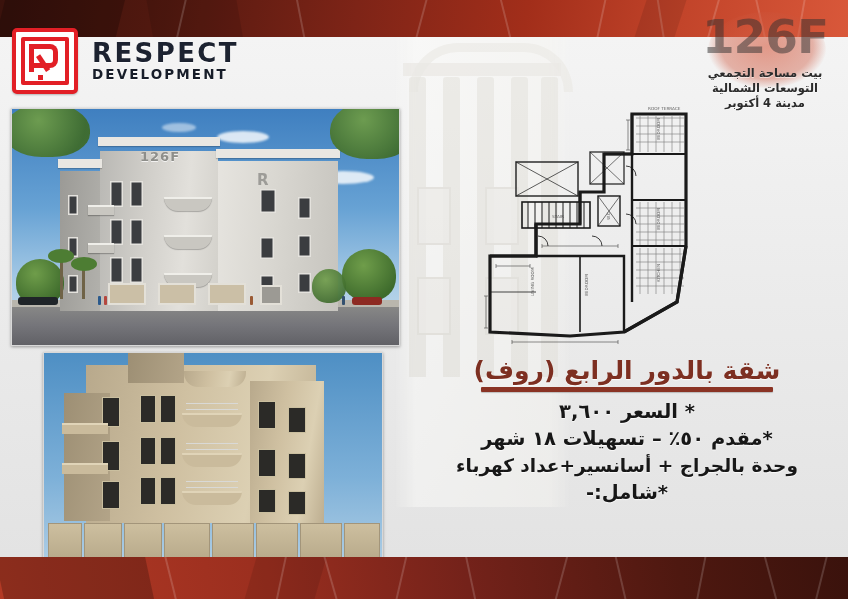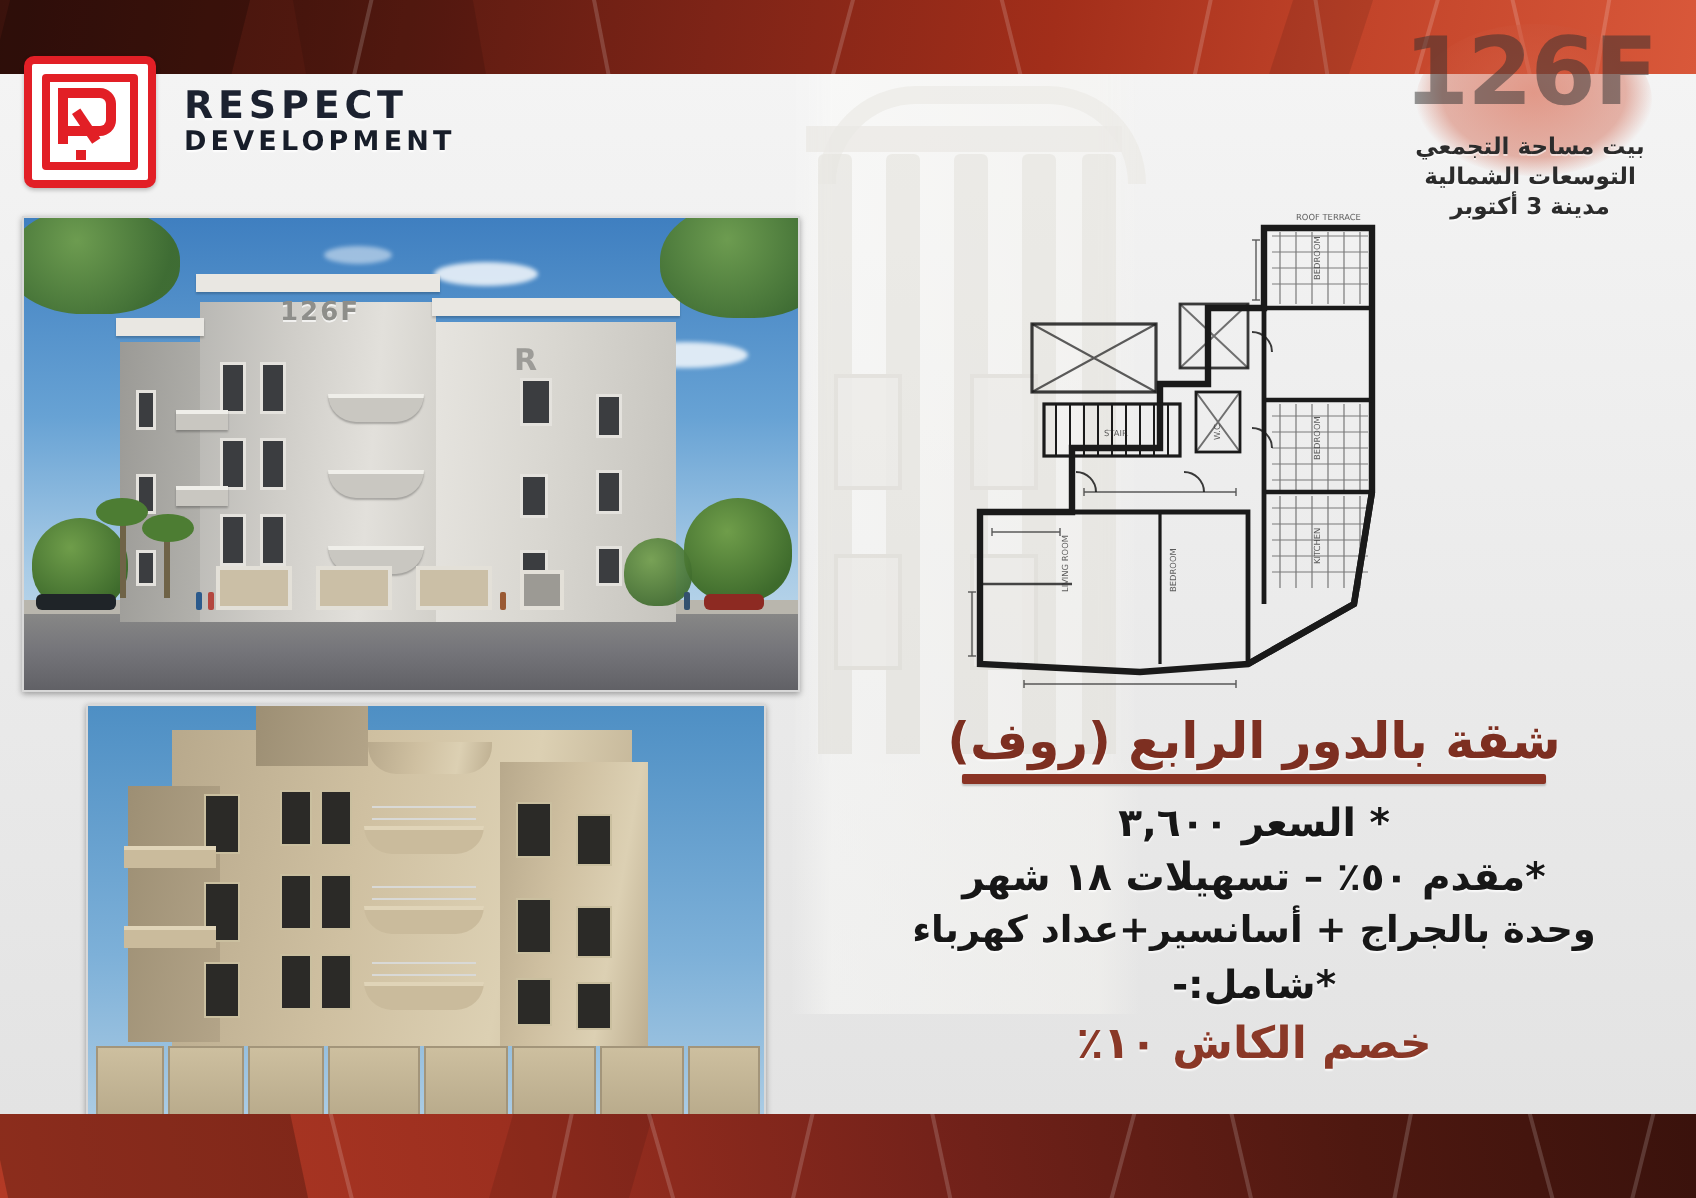--- a/index.html
+++ b/index.html
@@ -38,21 +38,21 @@
   .logo-mark{position:relative;width:58px;height:58px;border:4px solid #e21f26;border-radius:5px;background:#fff;
     box-shadow:0 1px 2px rgba(0,0,0,.25);}
   .logo-mark .inner{position:absolute;left:5px;top:5px;right:5px;bottom:5px;border:4px solid #e21f26;border-radius:2px;}
   .logo-mark .leg-l{position:absolute;left:13px;top:12px;width:5px;height:28px;background:#e21f26;}
   .logo-mark .bowl{position:absolute;left:13px;top:12px;width:24px;height:14px;border:5px solid #e21f26;
     border-radius:0 8px 8px 0;border-left:none;}
   .logo-mark .diag{position:absolute;left:20px;top:25px;width:5px;height:18px;background:#e21f26;
     transform:rotate(-34deg);transform-origin:top left;}
   .logo-mark .dot{position:absolute;left:22px;bottom:10px;width:5px;height:5px;background:#e21f26;}
   .logo-text{line-height:1;}
-  .logo-text .t1{font-size:19px;font-weight:700;letter-spacing:2.4px;color:#1c2230;
+  .logo-text .t1{font-size:26px;font-weight:700;letter-spacing:2.4px;color:#1c2230;
     text-shadow:0 1px 1px rgba(255,255,255,.9);}
   .logo-text .t2{font-size:13.5px;font-weight:700;letter-spacing:2.1px;color:#171d29;margin-top:2px;
     text-shadow:0 1px 1px rgba(255,255,255,.9);}
 
   
   .stamp{position:absolute;right:8px;top:8px;width:150px;height:120px;text-align:center;}
   .stamp .blob{position:absolute;left:18px;top:4px;width:118px;height:76px;border-radius:50%;
     background:radial-gradient(ellipse at 50% 45%,rgba(214,96,70,.62) 0%,rgba(205,84,58,.42) 55%,rgba(205,84,58,0) 72%);}
   .stamp .code{position:relative;font-size:47px;font-weight:700;letter-spacing:-1px;color:rgba(48,48,48,.5);
     line-height:58px;font-family:"DejaVu Sans","Liberation Sans",sans-serif;}
@@ -166,21 +166,21 @@
       <div class="t1">RESPECT</div>
       <div class="t2">DEVELOPMENT</div>
     </div>
   </div>
 
   <div class="stamp">
     <div class="blob"></div>
     <div class="code">126F</div>
     <div class="ar">بيت مساحة التجمعي</div>
     <div class="ar">التوسعات الشمالية</div>
-    <div class="ar">مدينة 3 أكتوبر</div>
+    <div class="ar">مدينة 4 أكتوبر</div>
   </div>
 
   <div class="photo render">
     <div class="sky"></div>
     <div class="cloud" style="left:205px;top:22px;width:52px;height:12px;"></div>
     <div class="cloud" style="left:300px;top:62px;width:62px;height:13px;"></div>
     <div class="cloud" style="left:150px;top:14px;width:34px;height:9px;opacity:.6;"></div>
     <div class="ground"></div>
     <div class="kerb"></div>
 
@@ -372,21 +372,20 @@
 
   <div class="copy">
     <div class="title">شقة بالدور الرابع (روف)</div>
     <div class="rule"></div>
     <div class="bullet-wrap">
       <div class="line">* السعر ٣,٦٠٠</div>
       <div class="line">*مقدم ٥٠٪ – تسهيلات ١٨ شهر</div>
       <div class="line sm">وحدة بالجراج + أسانسير+عداد كهرباء</div>
       <div class="line">*شامل:-</div>
     </div>
-    <div class="cash">خصم الكاش ١٠٪</div>
   </div>
 
   <div class="band bottom">
     <div class="wedge" style="left:0;width:150px;transform:skewX(12deg);"></div>
     <div class="wedge" style="left:250px;width:70px;transform:skewX(-16deg);opacity:.45;"></div>
     <div class="stripe" style="left:170px;transform:rotate(-14deg);"></div>
     <div class="stripe" style="left:280px;transform:rotate(12deg);"></div>
     <div class="stripe" style="left:330px;transform:rotate(-16deg);"></div>
     <div class="stripe" style="left:400px;transform:rotate(13deg);"></div>
     <div class="stripe" style="left:470px;transform:rotate(-12deg);"></div>

